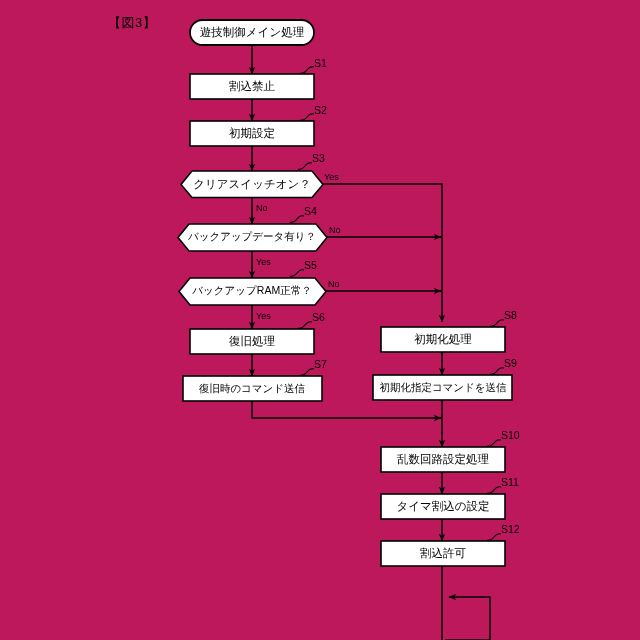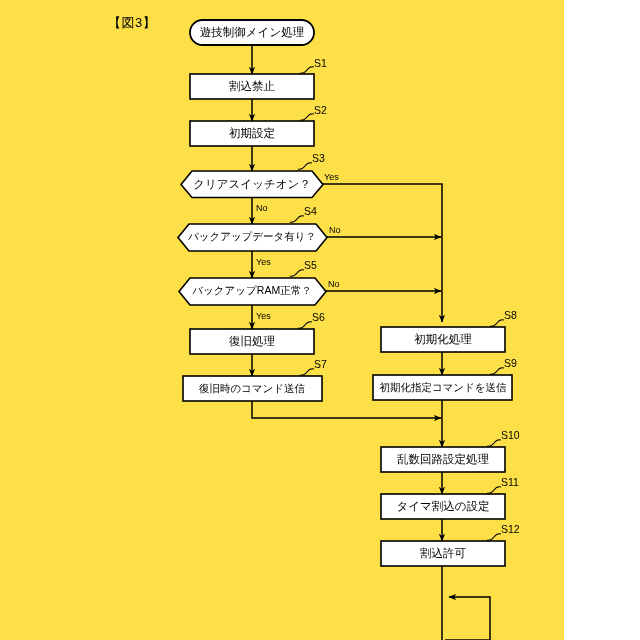--- a/index.html
+++ b/index.html
@@ -10,23 +10,23 @@
   }
   body {
     width: 640px;
     height: 640px;
     font-family: "Liberation Sans", "DejaVu Sans", sans-serif;
     color: #000000;
     overflow: hidden;
   }
   #figure-root {
     position: relative;
-    width: 564px;
+    width: 640px;
     height: 640px;
-    background: #fde047;
+    background: #be185d;
   }
   #flow-svg {
     position: absolute;
     left: 0;
     top: 0;
     width: 640px;
     height: 640px;
   }
   .fig-label {
     position: absolute;

